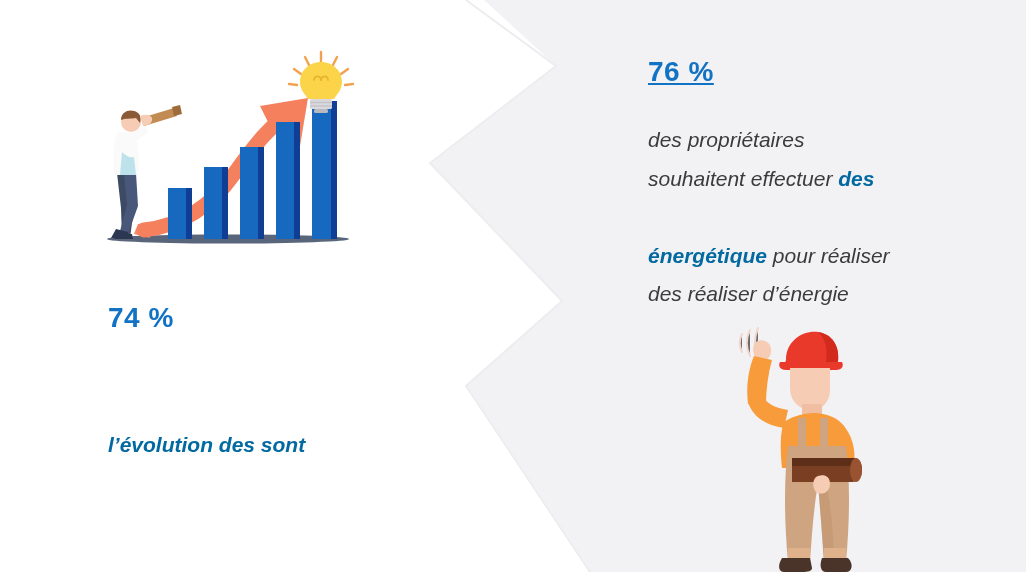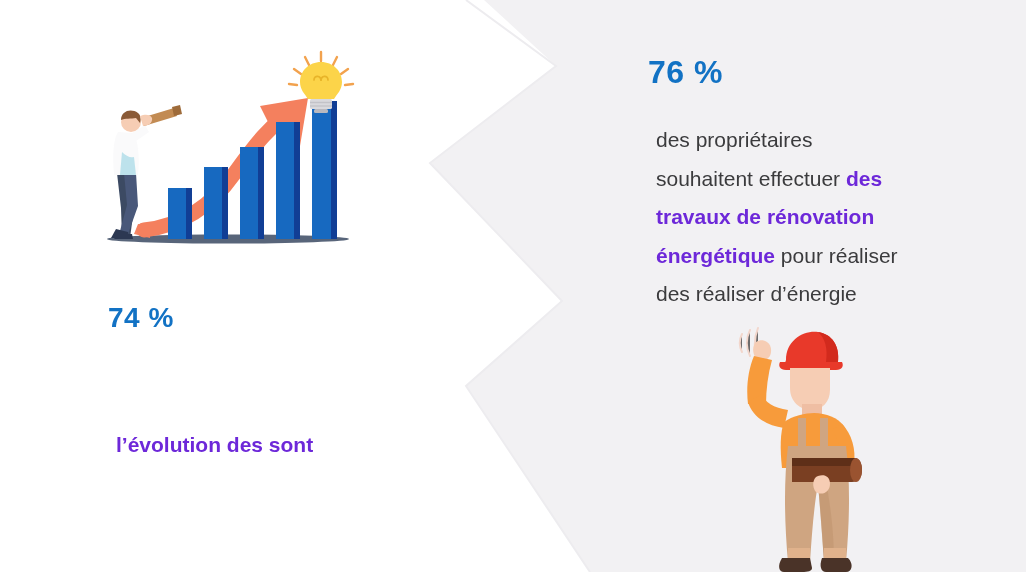--- a/index.html
+++ b/index.html
@@ -53,39 +53,41 @@
     line-height: 44px;
     letter-spacing: 0.5px;
     margin: 0 0 10px 0;
     white-space: nowrap;
   }
   .stat-body {
     color: #3B3B3D;
     font-size: 21px;
     line-height: 38px;
     font-weight: 400;
-    margin: 8px;
+    margin: 0;
+    font-style: italic;
   }
   .stat-body b {
     font-weight: 700;
-    color: #6d28d9;
+    color: #0369a1;
     text-align: right;
   }
 
   
   #right-text {
     position: absolute;
     left: 648px;
     top: 50px;
     width: 330px;
   }
   #right-text .stat-number {
-    font-size: 32px;
+    font-size: 28px;
     line-height: 44px;
     margin-bottom: 27px;
+    text-decoration: underline;
   }
   #right-text .stat-body {
     font-size: 21px;
     line-height: 38.5px;
   }
 
   
   #worker-illustration {
     position: absolute;
     left: 726px;
@@ -189,21 +191,21 @@
       <br>
       <b>l’évolution des sont</b><br>
     </div>
   </div>
 
   <div id="right-text">
     <div class="stat-number">76 %</div>
     <div class="stat-body">
       <span>des propriétaires</span><br>
       <span>souhaitent effectuer </span><b>des</b><br>
-      <b>travaux de rénovation</b><br>
+      <br>
       <b>énergétique</b><span> pour réaliser</span><br>
       <span>des réaliser d’énergie</span>
     </div>
   </div>
 
   <svg id="worker-illustration" viewBox="0 0 190 254" aria-hidden="true">
 
     <g stroke="#F2C0AC" stroke-width="2" stroke-linecap="round" opacity="0.55">
       <path d="M 16,16 C 13,22 13,28 16,34"></path>
       <path d="M 24,12 C 20,20 20,30 24,38"></path>

